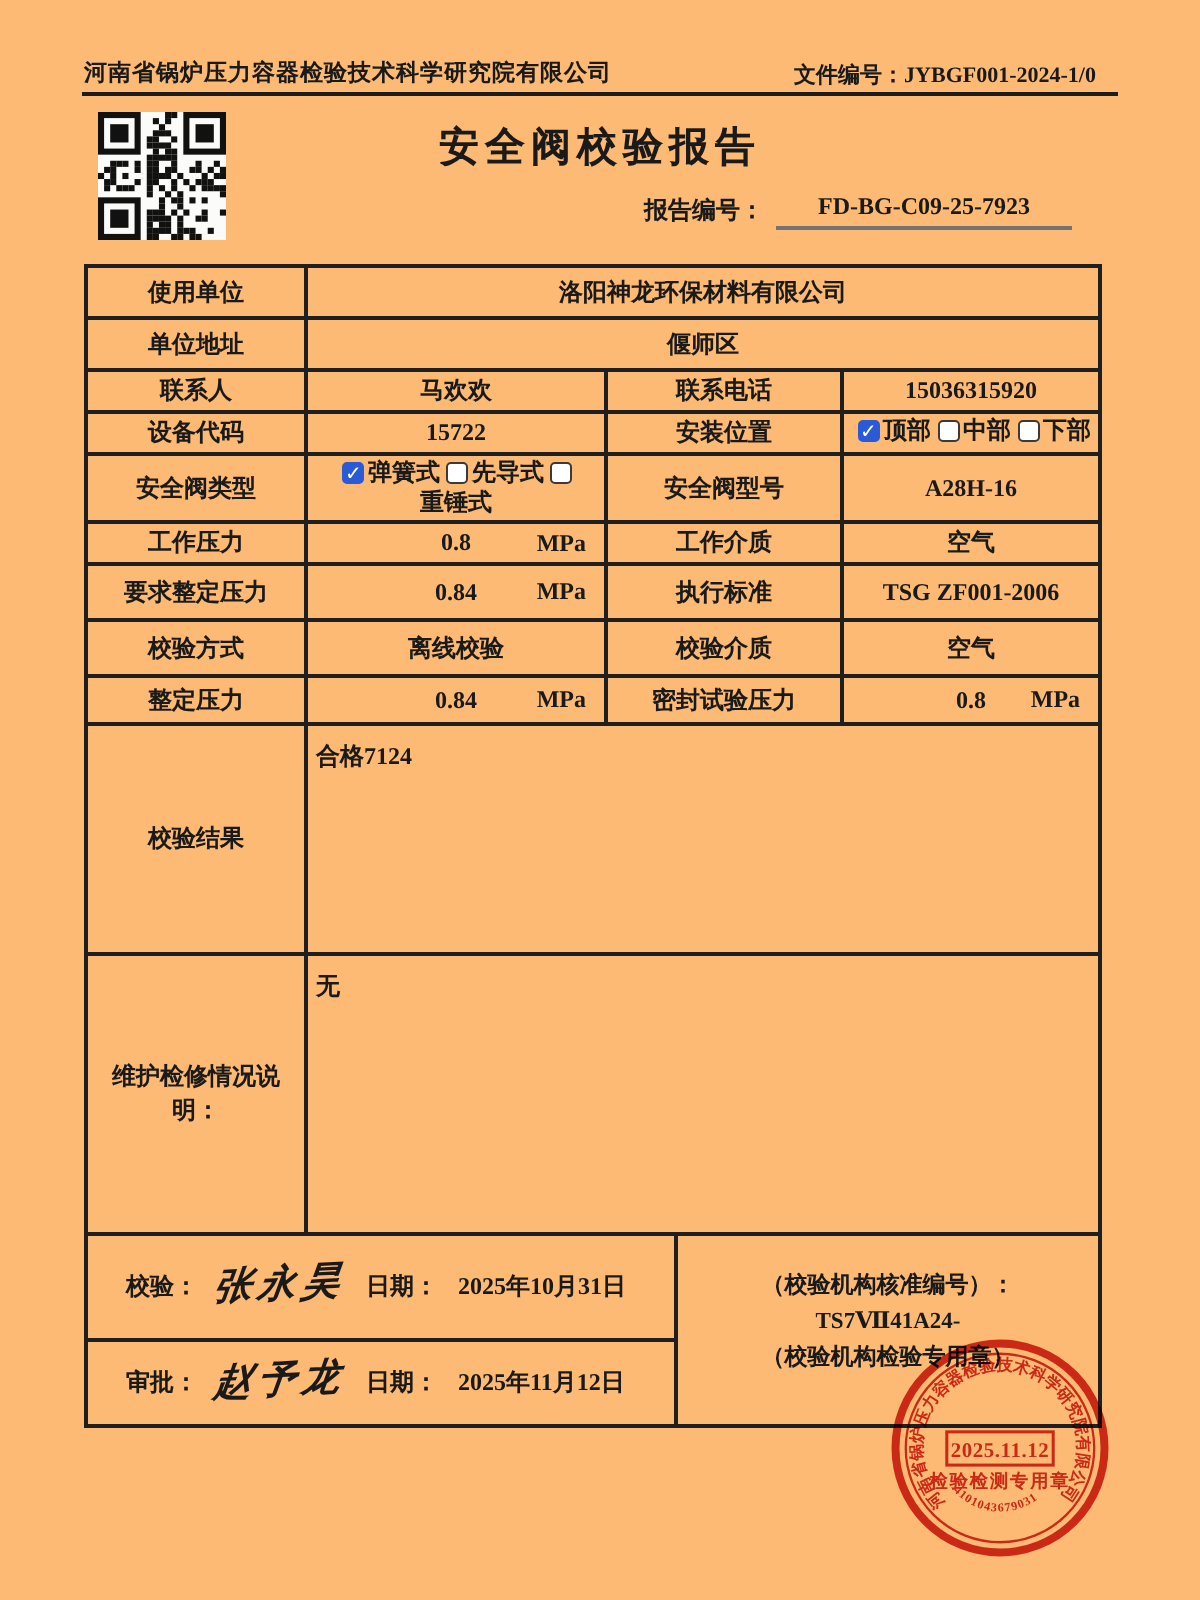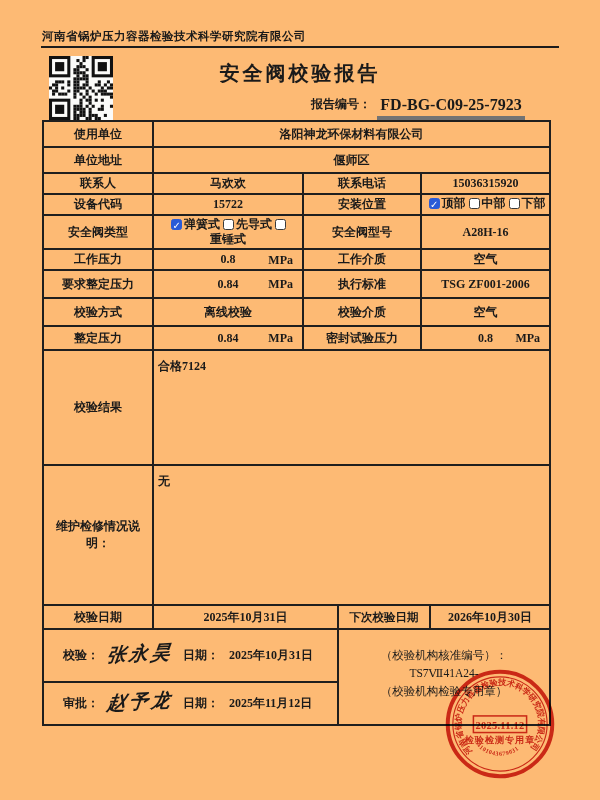--- a/index.html
+++ b/index.html
@@ -11,28 +11,28 @@
   }
   .page { position:relative; width:600px; height:800px; background:#fdba74; overflow:hidden; }
 
   
   .company { position:absolute; left:42px; top:29px; font-size:11.5px; font-weight:700; letter-spacing:.5px; }
   .docno   { position:absolute; right:52px; top:30px; font-size:11px; font-weight:700; }
   .hrule   { position:absolute; left:41px; top:46px; width:518px; height:2px; background:#1c1c1c; }
   .qr      { position:absolute; left:49px; top:56px; width:64px; height:64px; }
   .title   { position:absolute; left:0; top:60px; width:100%; text-align:center;
              font-size:20px; font-weight:700; letter-spacing:3px; }
-  .repno   { position:absolute; left:311px; top:96px; display:flex; align-items:flex-start; }
+  .repno   { position:absolute; left:322px; top:96px; display:flex; align-items:center; }
   .repno .lbl { font-size:12px; font-weight:700; margin-right:6px; }
-  .repno .val { display:inline-block; width:148px; text-align:center; font-size:16px; font-weight:700;
-                border-bottom:6px solid #737373; padding-bottom:2px; }
+  .repno .val { display:inline-block; width:148px; text-align:center; font-size:12px; font-weight:700;
+                border-bottom:2px solid #737373; padding-bottom:2px; }
 
   
   .tables { position:absolute; left:42px; top:120px; width:507px; }
-  table { border-collapse:collapse; table-layout:fixed; width:507px; }
+  table { border-collapse:collapse; table-layout:fixed; width:507px;margin-top:12px; }
   table.tb, table.tc { margin-top:-2px; }
   td { border:2px solid #1f1f1f; font-size:12px; text-align:center; vertical-align:middle;
        padding:1px 3px; overflow:hidden; }
   td.lab { font-weight:700; }
   td.val { font-weight:600; }
   td.topleft { text-align:left; vertical-align:top; padding:7px 4px; font-weight:600; }
   td.mpa { position:relative; }
   td.mpa .unit { position:absolute; right:9px; top:50%; transform:translateY(-50%); font-weight:600; }
   tr.r26{height:26px} tr.r25{height:16px} tr.r27{height:27px} tr.r28{height:28px}
   tr.r24{height:24px} tr.r115{height:115px} tr.r140{height:140px} tr.r53{height:53px} tr.r43{height:43px}
@@ -49,32 +49,35 @@
   
   .sigrow { display:flex; align-items:center; padding-left:16px; text-align:center; }
   .sigrow .slab { font-weight:700; font-size:12px; flex:none; }
   .sig { font-style:italic; font-weight:700; font-size:19px; letter-spacing:3px; white-space:nowrap;
          transform:rotate(-3deg) skewX(-10deg); margin:0 10px 4px 8px; flex:none; }
   .sigrow .dlab { font-weight:700; font-size:12px; margin-right:10px; flex:none; }
   .sigrow .dval { font-weight:600; font-size:12px; flex:none; }
 
   
   .orgcell { vertical-align:top; }
-  .orgbox { padding-top:16px; text-align:center; font-weight:400; font-size:11.5px; line-height:1.55; }
+  .orgbox { padding-top:16px; text-align:center; font-weight:700; font-size:11.5px; line-height:1.55; }
 
   
   .stamp { position:absolute; left:443px; top:667px; width:114px; height:114px;
            mix-blend-mode:multiply; opacity:.92; z-index:5; }
 </style>
 </head>
 <body>
 
 <div class="page">
 
   <div class="company">河南省锅炉压力容器检验技术科学研究院有限公司</div>
+  <div class="docno">
+    <span>文件编号：</span><span>JYBGF001-2024-1/0</span>
+  </div>
   <div class="hrule"></div>
 
   <svg class="qr" viewBox="0 0 63 63" aria-hidden="true">
     <rect x="0" y="0" width="63" height="63" fill="#fbfbf9"></rect>
     <g fill="#111">
       <g>
           <rect x="0" y="0" width="21" height="21"></rect>
           <rect x="3" y="3" width="15" height="15" fill="#fbfbf9"></rect>
           <rect x="6" y="6" width="9" height="9"></rect>
         </g>
@@ -299,36 +302,20 @@
         <td class="lab">校验结果</td>
         <td class="topleft" colspan="3">合格7124</td>
       </tr>
       <tr class="r140">
         <td class="lab">维护检修情况说明：</td>
         <td class="topleft" colspan="3">无</td>
       </tr>
     </tbody>
       </table>
 
-    <table class="tb">
-      <colgroup>
-          <col style="width:110px">
-          <col style="width:185px">
-          <col style="width:92px">
-          <col style="width:120px">
-        </colgroup>
-      <tbody>
-          <tr class="r24">
-        <td class="lab">校验日期</td>
-        <td class="val">2025年10月31日</td>
-        <td class="lab" style="font-size:11.5px">下次校验日期</td>
-        <td class="val">2026年10月30日</td>
-      </tr>
-    </tbody>
-      </table>
 
     <table class="tc">
       <colgroup>
           <col style="width:295px">
           <col style="width:212px">
         </colgroup>
       <tbody>
           <tr class="r53">
         <td>
           <div class="sigrow">

